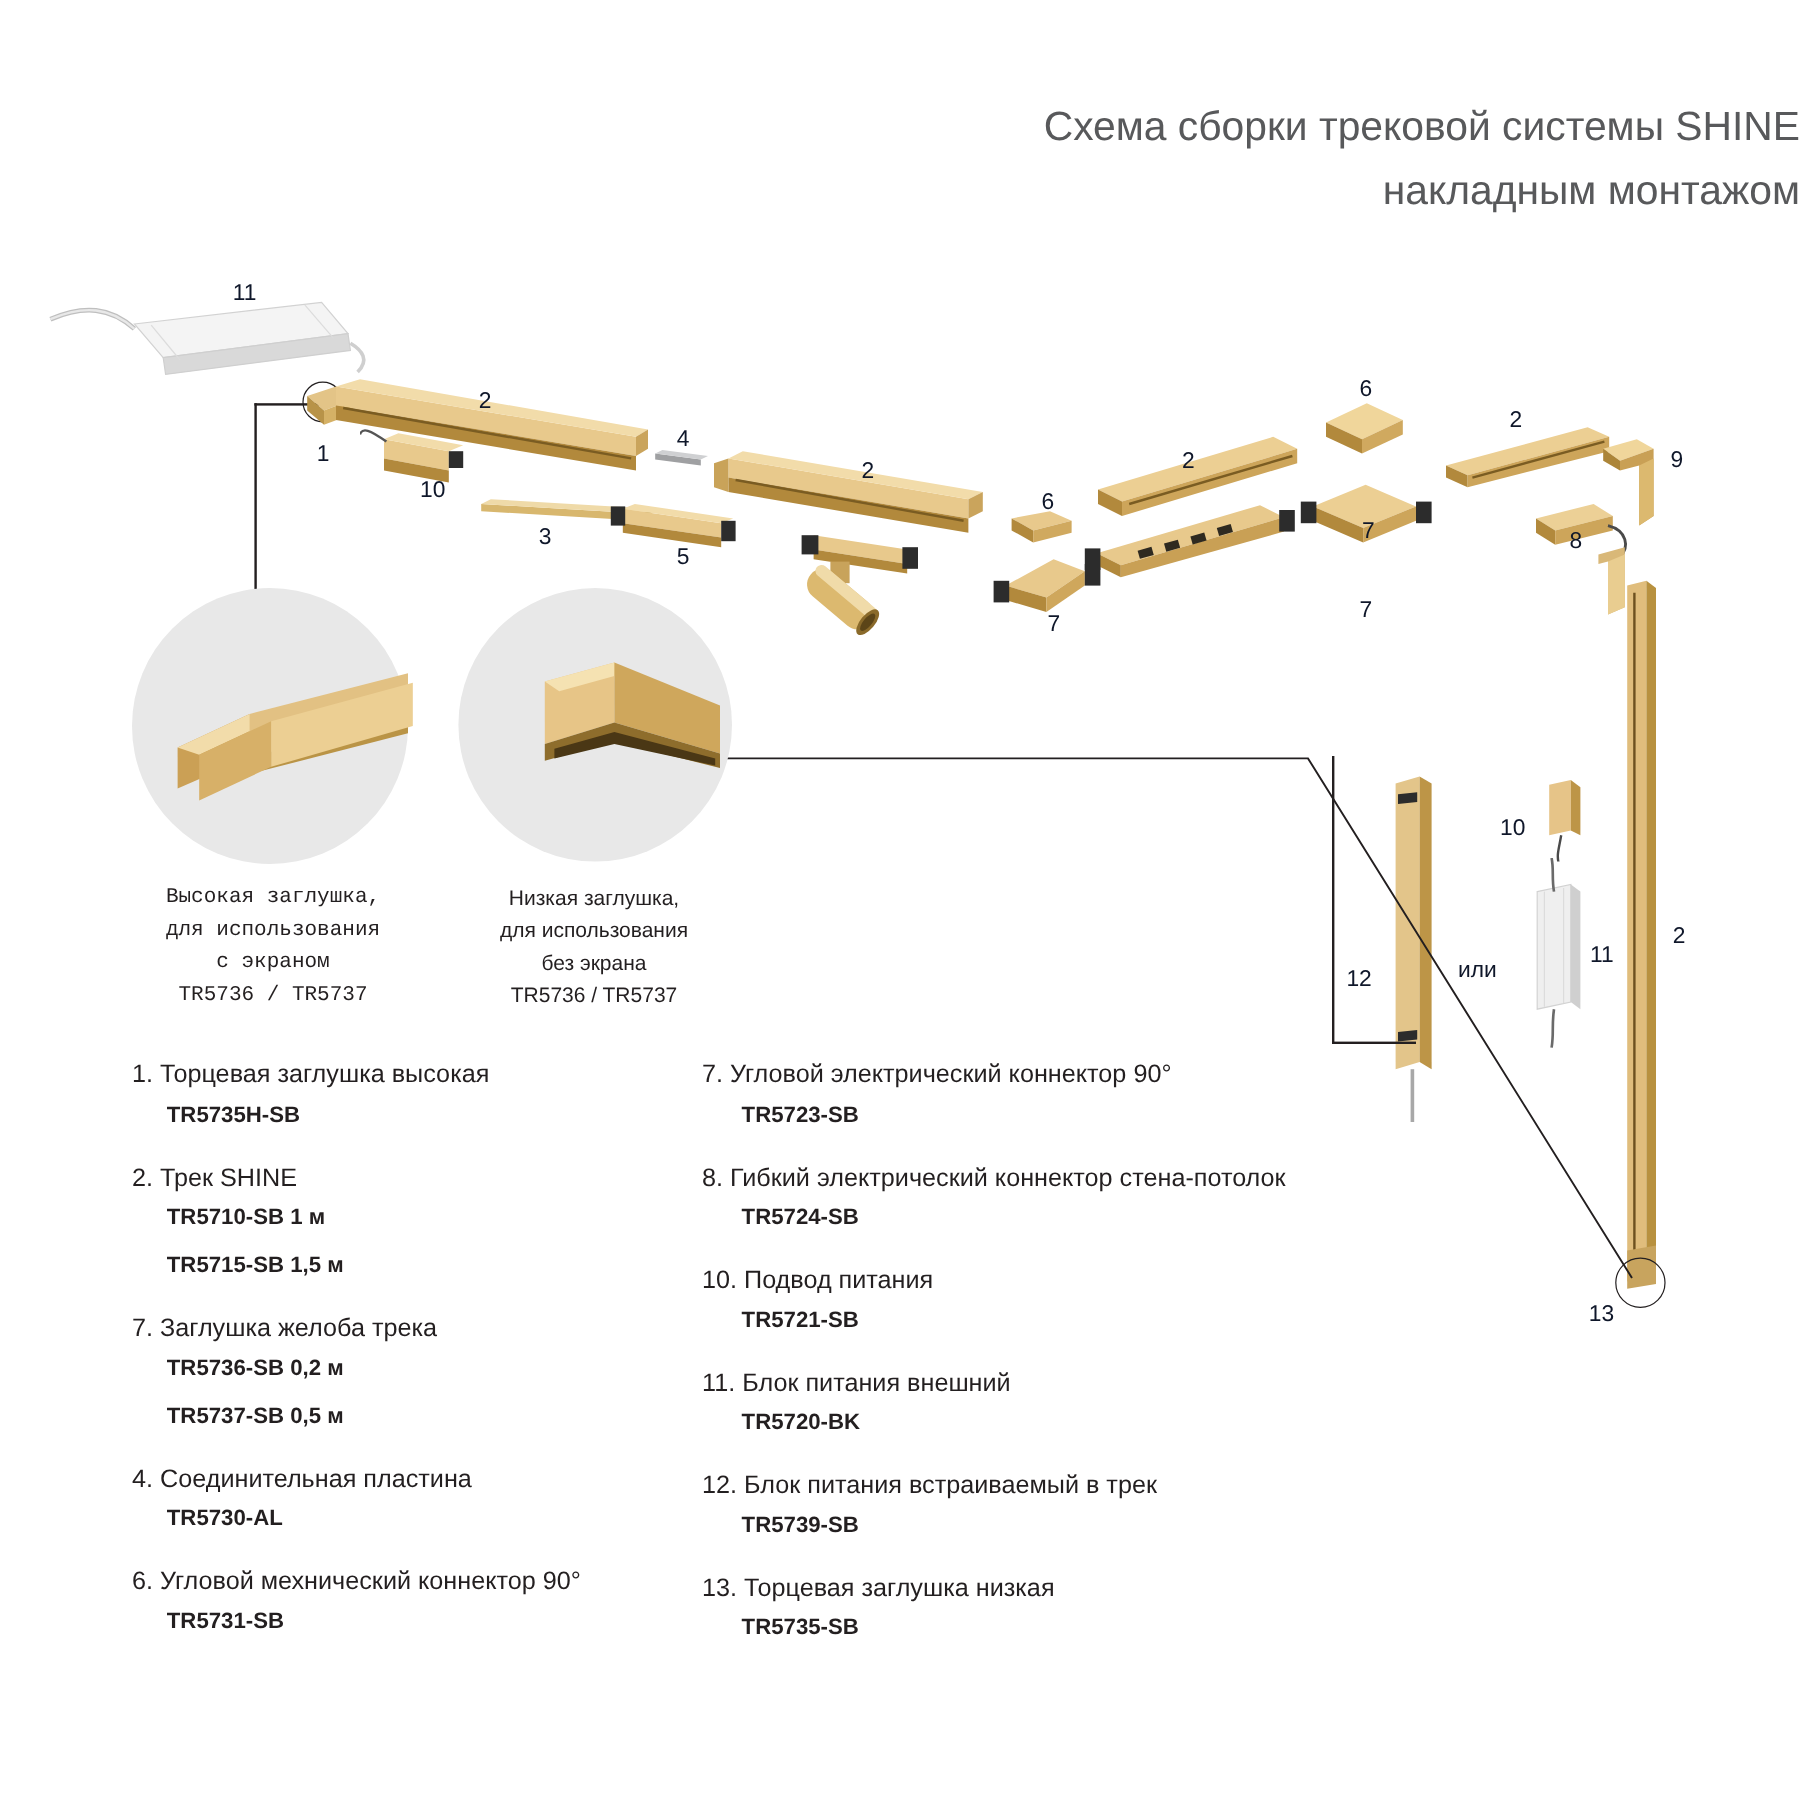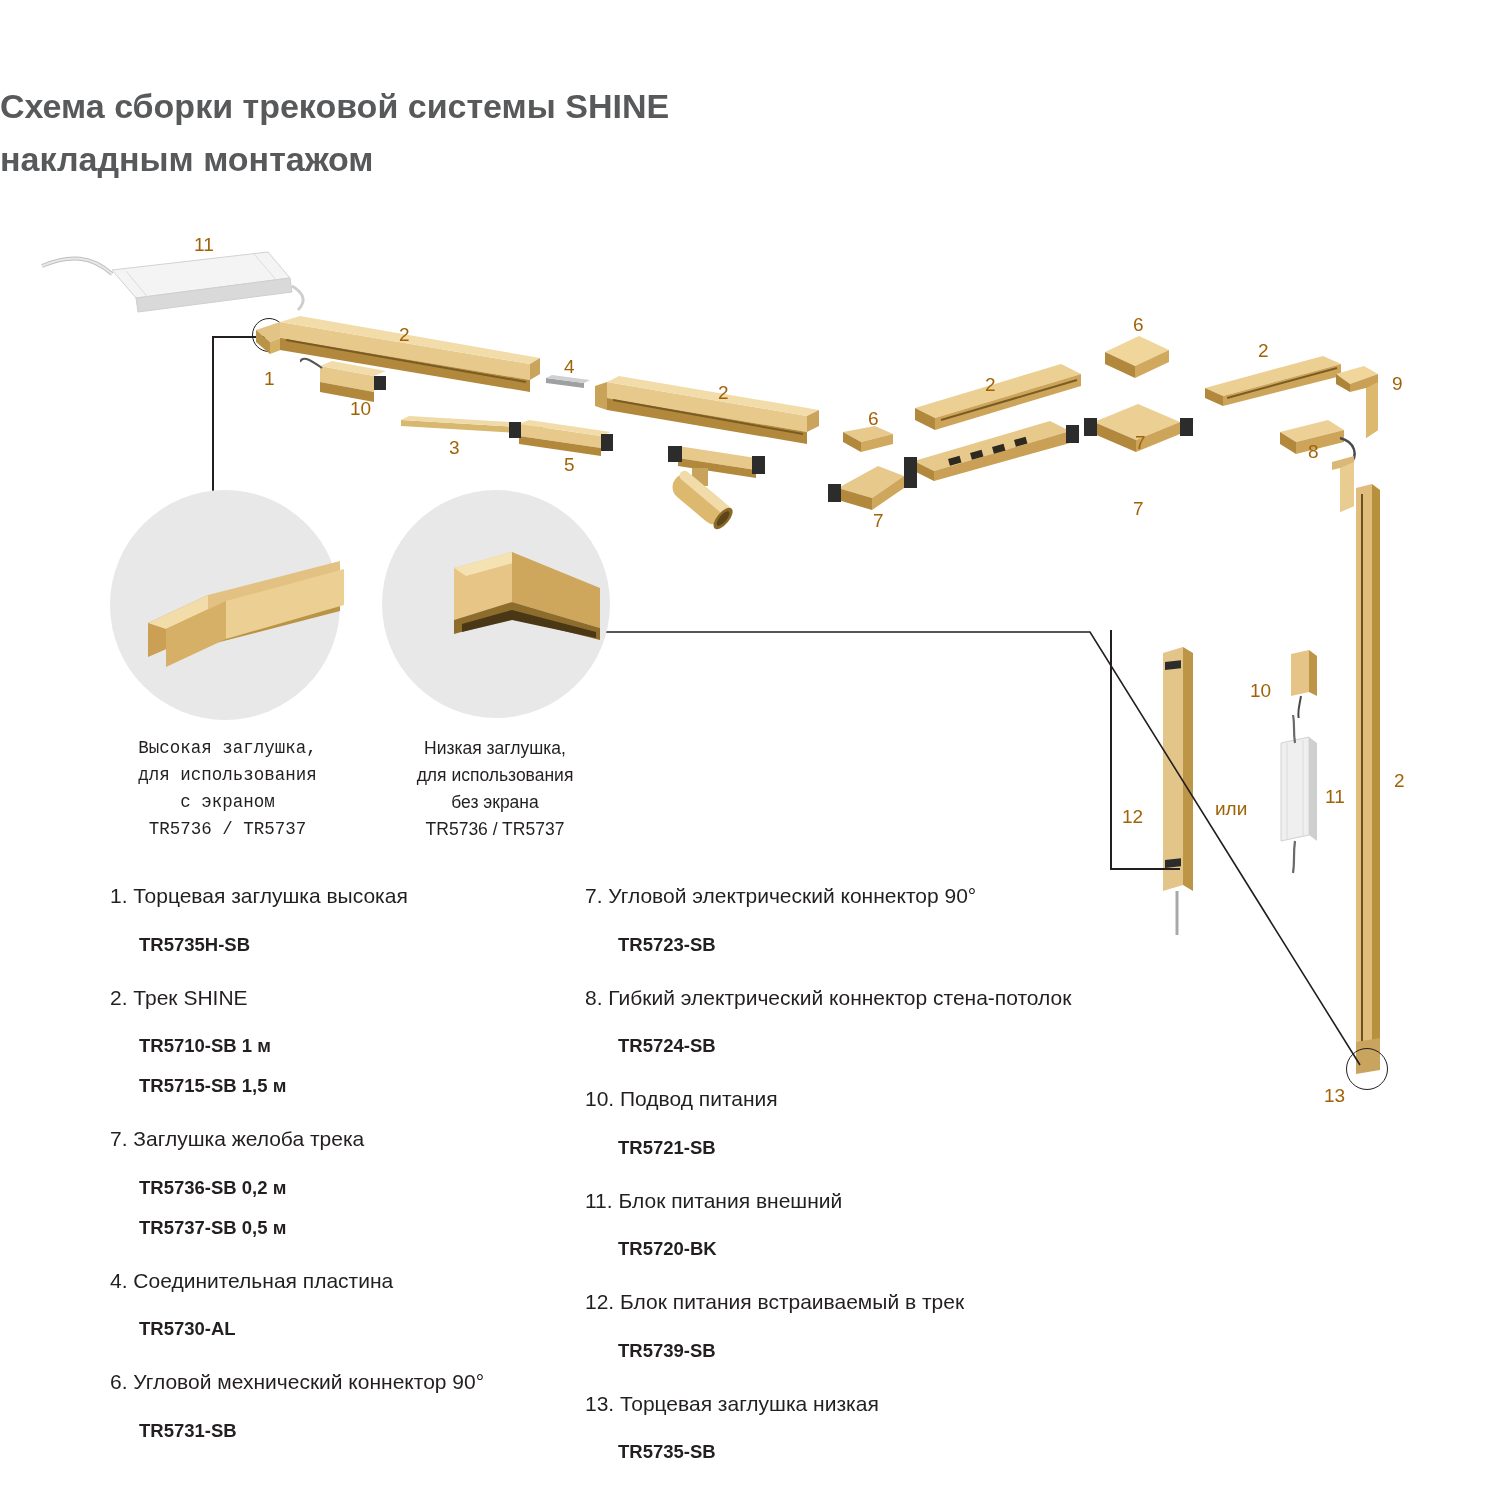--- a/index.html
+++ b/index.html
@@ -4,28 +4,28 @@
 <style>
   * { box-sizing: border-box; }
   html, body { margin:0; padding:0; }
   body {
     width:1500px; height:1500px; background:#ffffff;
     font-family:"Liberation Sans", sans-serif;
     color:#231f20; position:relative; overflow:hidden;
   }
   
   .title {
-    position:absolute; left:0; top:80px; width:1500px; text-align:left;
-    font-size:34px; font-weight:700; color:#58595b; line-height:1.55;
+    position:absolute; left:0; top:80px; width:1500px; text-align:right;
+    font-size:34px; font-weight:400; color:#58595b; line-height:1.55;
   }
   .title span { display:block; }
 
   
   .lbl {
-    position:absolute; font-size:19px; color:#a16207; white-space:nowrap;
+    position:absolute; font-size:19px; color:#0f172a; white-space:nowrap;
   }
   .leader { position:absolute; background:#231f20; }
   .circle-callout {
     position:absolute; border-radius:50%; background:#e8e8e8;
   }
   .ellipse-mark {
     position:absolute; border:1.6px solid #231f20; border-radius:50%;
   }
 
   
@@ -34,21 +34,21 @@
     color:#231f20;
   }
 
   
   .legend { position:absolute; left:0; top:880px; width:1500px; }
   .legend-col { position:absolute; top:0; }
   .legend-col.left { left:110px; width:470px; }
   .legend-col.right { left:585px; width:560px; }
   .legend-item { margin-bottom:26px; }
   .legend-item .ttl { font-size:21px; color:#231f20; line-height:1.5; }
-  .legend-item .code { font-size:18.5px; font-weight:bold; color:#231f20; margin-top:22px; padding-left:29px; }
+  .legend-item .code { font-size:18.5px; font-weight:bold; color:#231f20; margin-top:6px; padding-left:29px; }
   .legend-item .code.second { margin-top:18px; }
   .legend-col.right .legend-item .code { padding-left:33px; }
 </style>
 </head>
 <body>
 
 <div class="title">
   <span>Схема сборки трековой системы SHINE</span>
   <span>накладным монтажом</span>
 </div>

